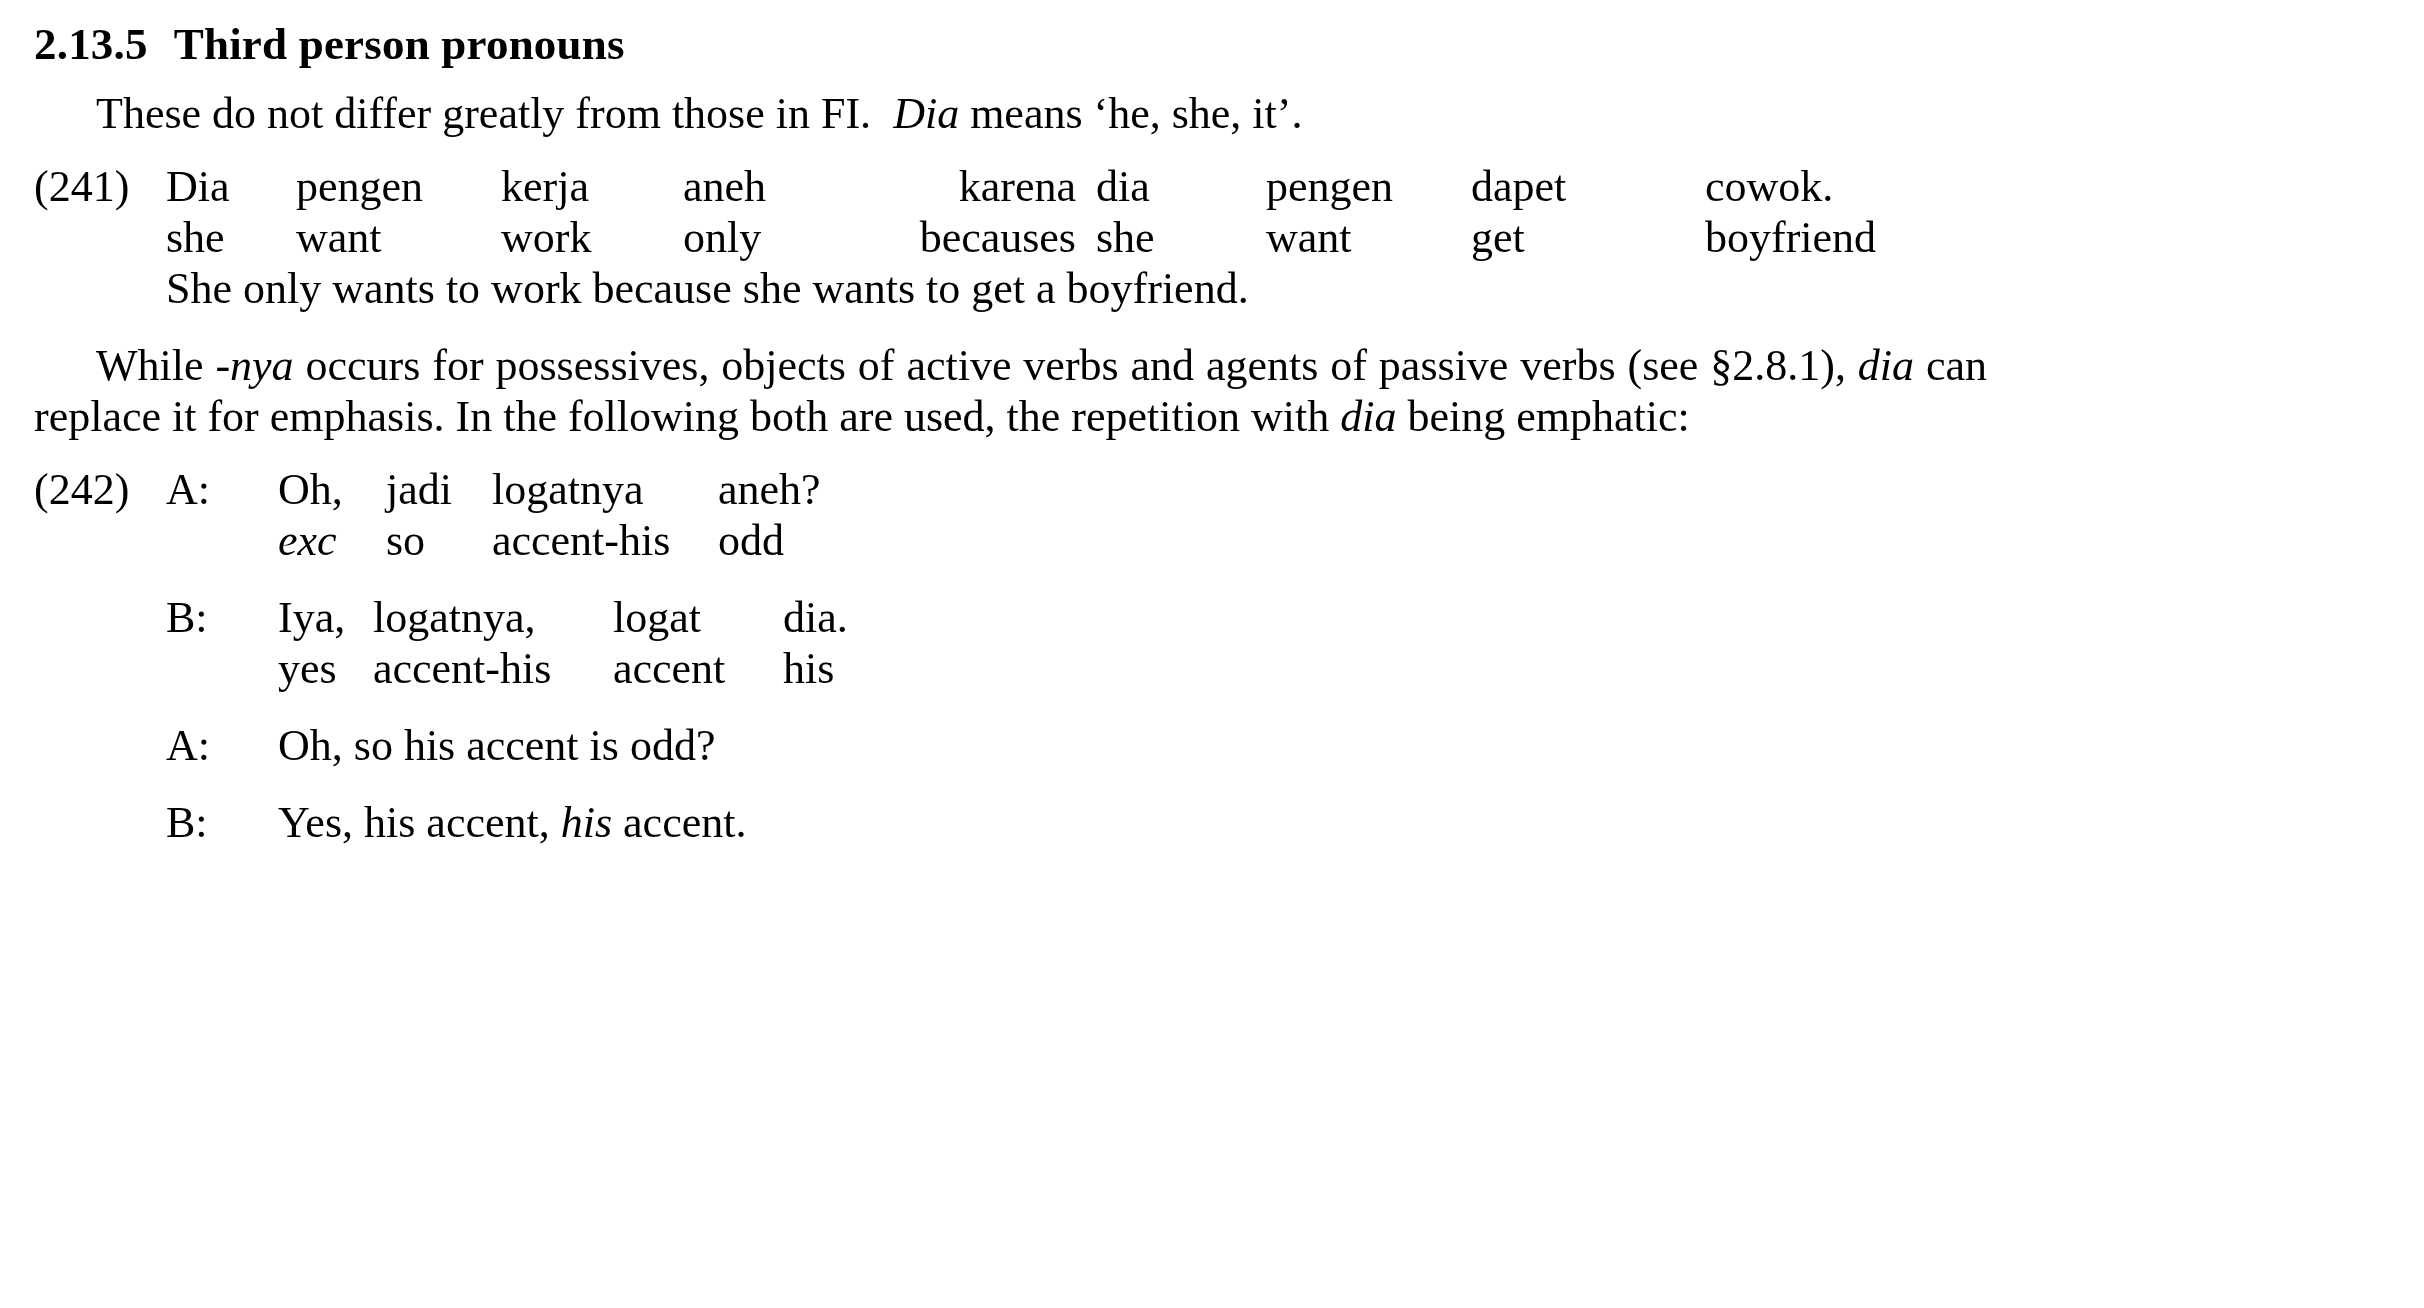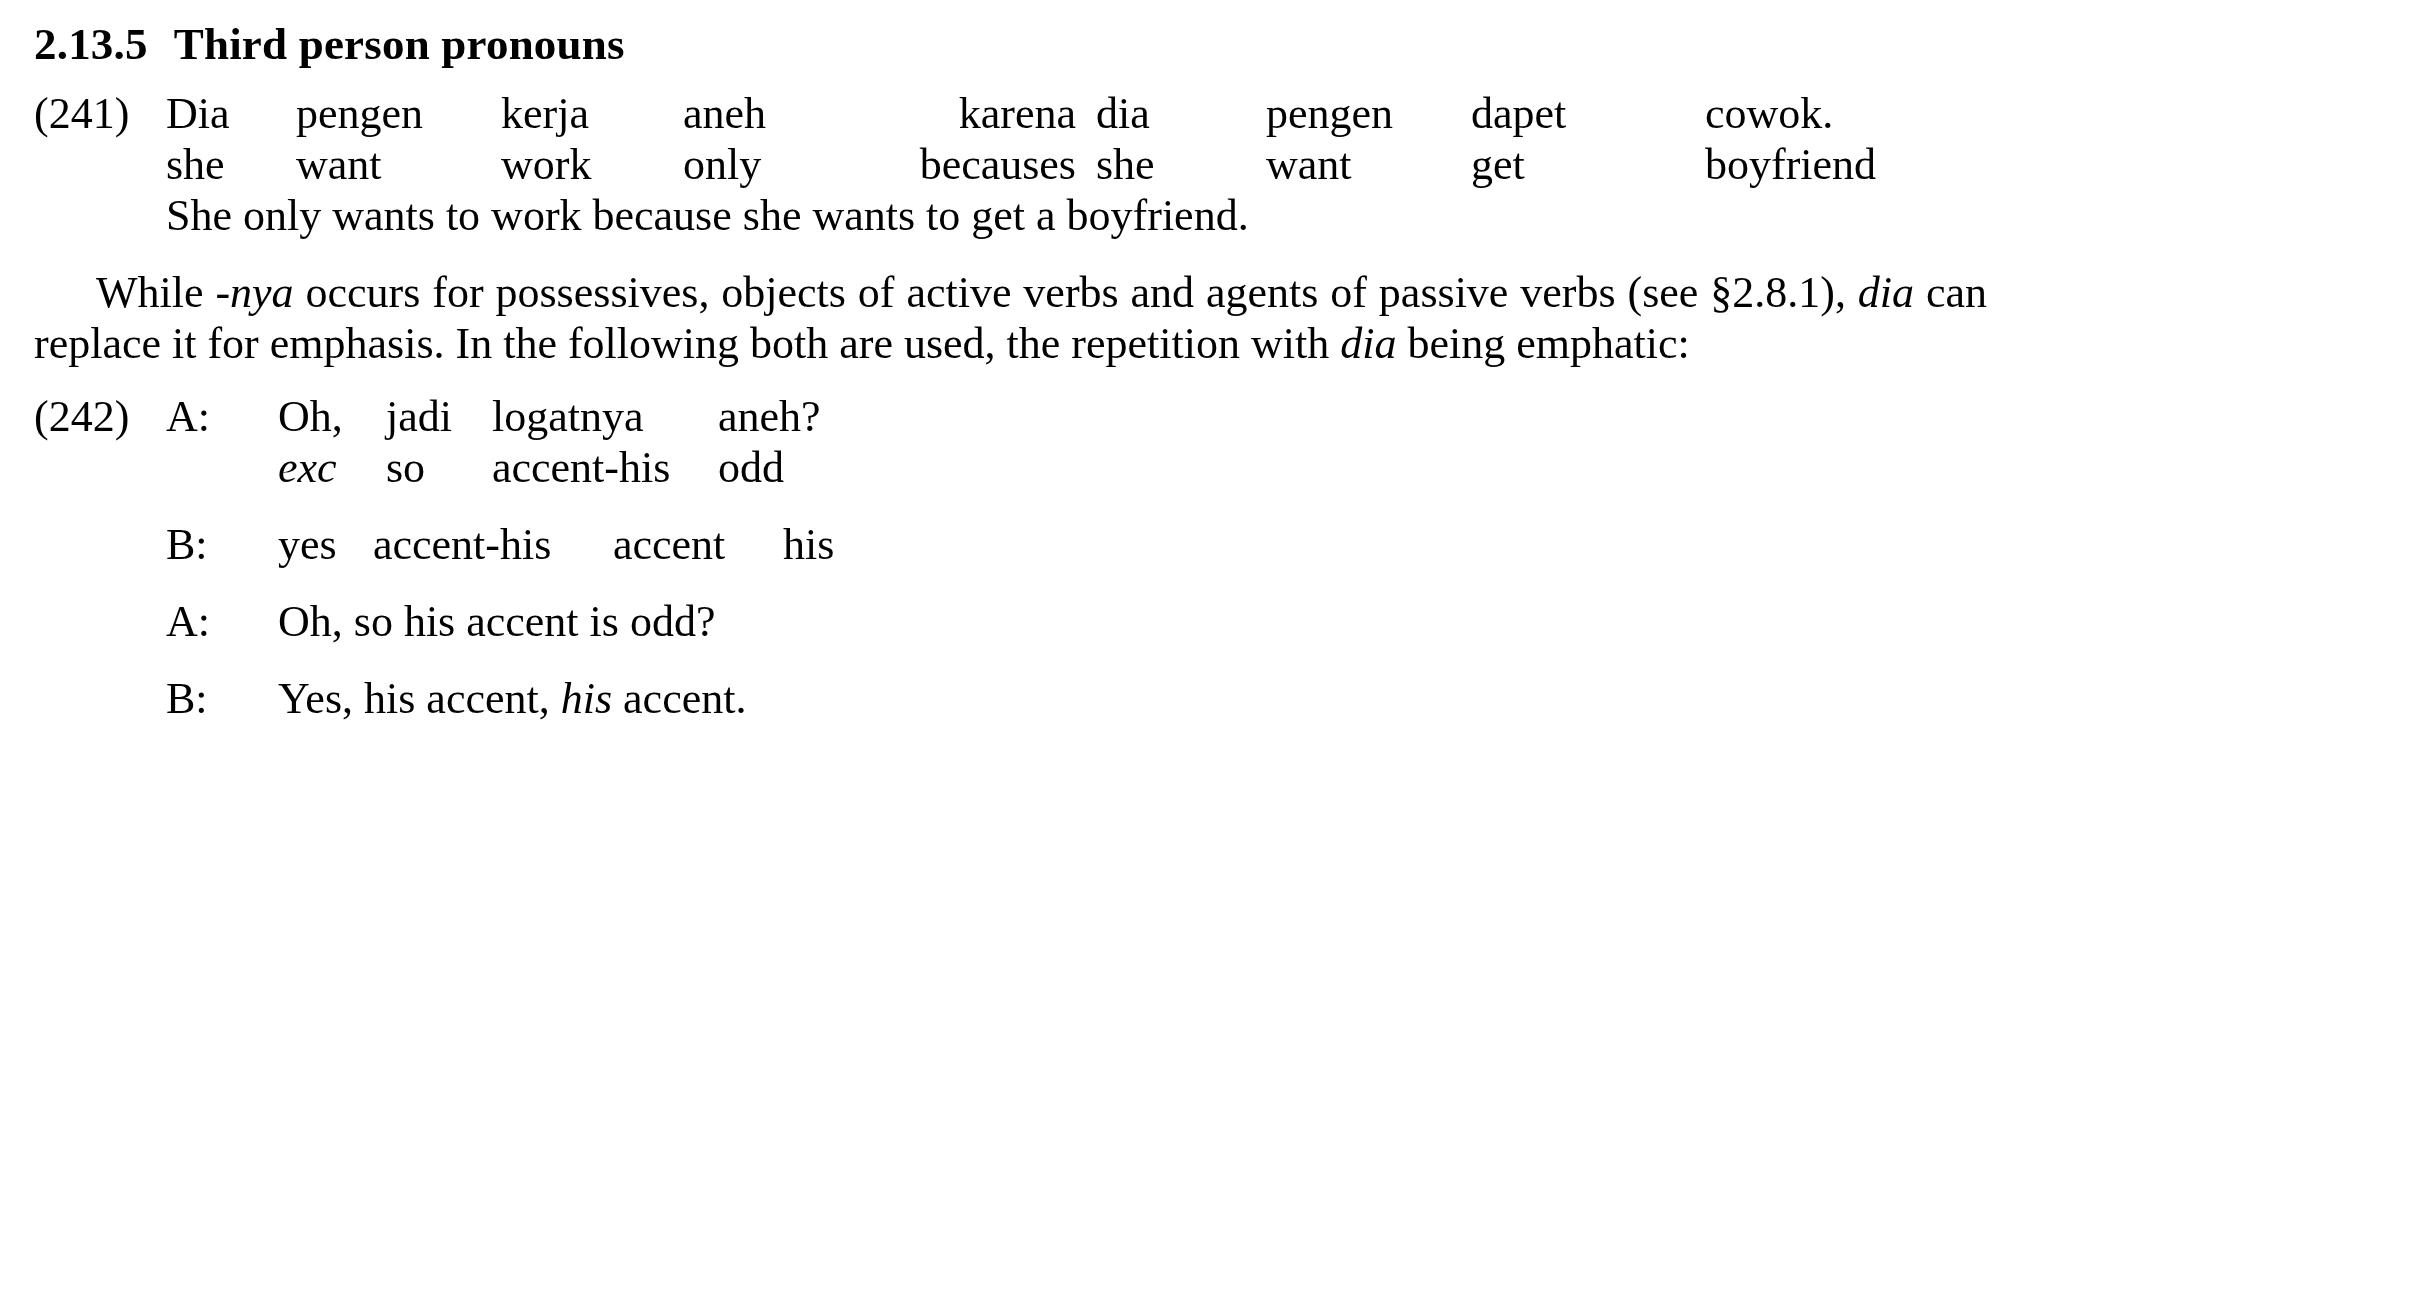--- a/index.html
+++ b/index.html
@@ -126,20 +126,25 @@
 </style>
 </head>
 <body>
 
 <div class="page">
 
   <h2 class="section-heading">
     <span class="sec-num">2.13.5</span><span>Third person pronouns</span>
   </h2>
 
+  <p class="para indent">
+    <span>These do not differ greatly from those in FI.</span>&nbsp;
+    <span class="it">Dia</span>
+    <span>means ‘he, she, it’.</span>
+  </p>
 
   <div class="example">
     <div class="ex-num">(241)</div>
     <div class="ex-body">
       <div class="gloss-line g241">
         <span class="cell c0">Dia</span>
           <span class="cell c1">pengen</span>
           <span class="cell c2">kerja</span>
           <span class="cell c3">aneh</span>
           <span class="cell c4">karena</span>
@@ -192,20 +197,26 @@
               <span class="cell c2">accent-his</span>
               <span class="cell c3">odd</span>
           </div>
         </div>
       </div>
 
       <div class="turn">
         <div class="speaker">B:</div>
         <div class="turn-body">
           <div class="gloss-line g242b">
+            <span class="cell c0">Iya,</span>
+              <span class="cell c1">logatnya,</span>
+              <span class="cell c2">logat</span>
+              <span class="cell c3">dia.</span>
+          </div>
+          <div class="gloss-line g242b">
             <span class="cell c0">yes</span>
               <span class="cell c1">accent-his</span>
               <span class="cell c2">accent</span>
               <span class="cell c3">his</span>
           </div>
         </div>
       </div>
 
       <div class="turn">
         <div class="speaker">A:</div>

